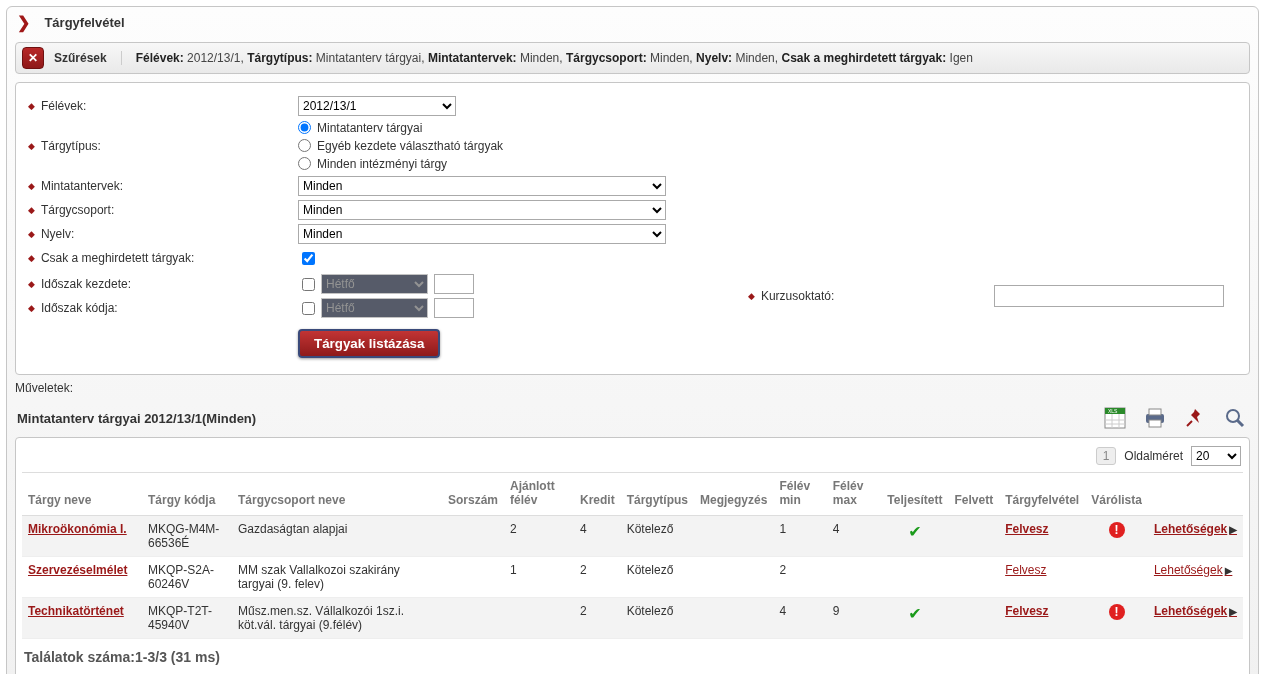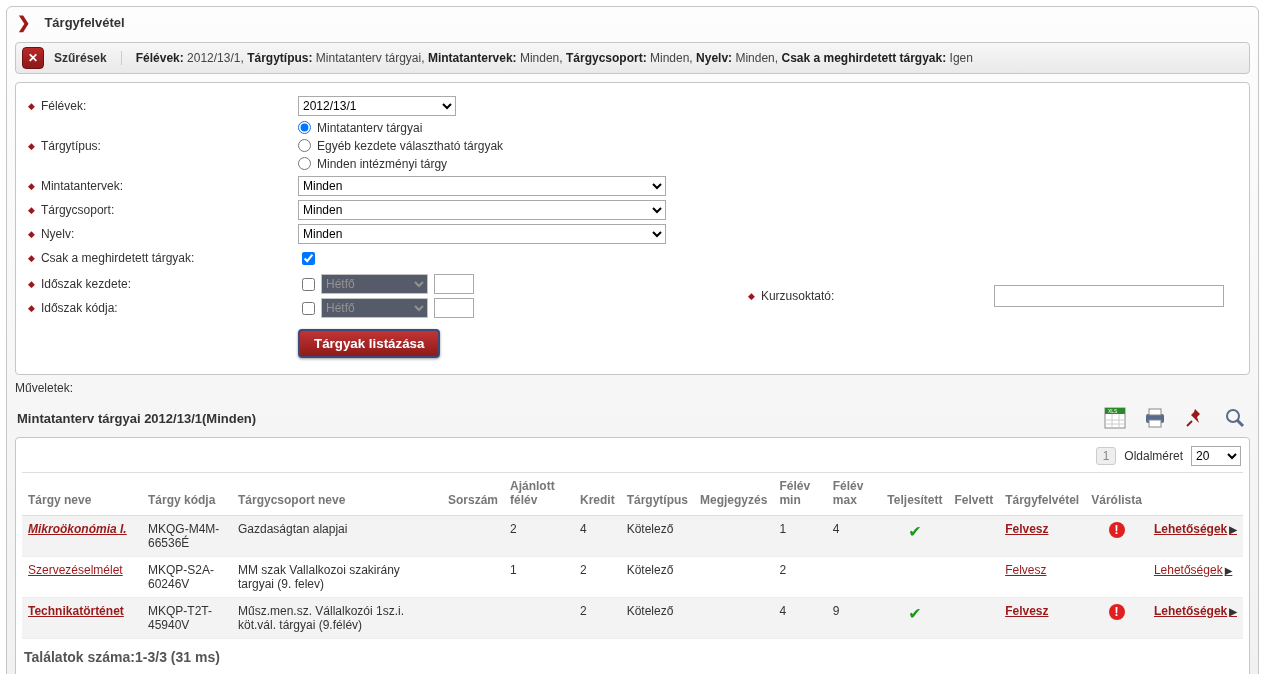--- a/index.html
+++ b/index.html
@@ -155,21 +155,21 @@
     vertical-align: bottom;
   }
   table.grid td {
     padding:6px 6px; vertical-align:top;
     border-bottom:1px solid #eee;
   }
   table.grid tr.odd td { background:#f3f3f3; }
   .link-subj {
     color:#9a1818; font-weight:bold; text-decoration:underline; cursor:pointer;
   }
-  .link-subj.nb { font-weight:normal; }
+  .link-subj.nb { font-weight:bold; }
   .action-link {
     color:#9a1818; font-weight:bold; text-decoration:underline; cursor:pointer;
   }
   .opt-link {
     color:#9a1818; text-decoration:underline; cursor:pointer; font-weight:bold;
     white-space:nowrap;
   }
   .check { color:#1a9a1a; font-size:16px; }
   .warn {
     display:inline-flex; width:16px; height:16px; border-radius:50%;
@@ -362,21 +362,21 @@
           <th>Félév max</th>
           <th>Teljesített</th>
           <th>Felvett</th>
           <th>Tárgyfelvétel</th>
           <th>Várólista</th>
           <th></th>
         </tr>
       </thead>
       <tbody id="grid-body">
           <tr class="odd">
-            <td style="width:120px;font-style:italic;"><span class="link-subj">Mikroökonómia I.</span></td>
+            <td style="width:120px;"><span class="link-subj">Mikroökonómia I.</span></td>
             <td style="width:90px;">MKQG-M4M-66536É</td>
             <td style="width:210px;">Gazdaságtan alapjai</td>
             <td></td>
             <td>2</td>
             <td>4</td>
             <td>Kötelező</td>
             <td></td>
             <td>1</td>
             <td>4</td>
             <td style="text-align:center;"><span class="check">✔</span></td>

